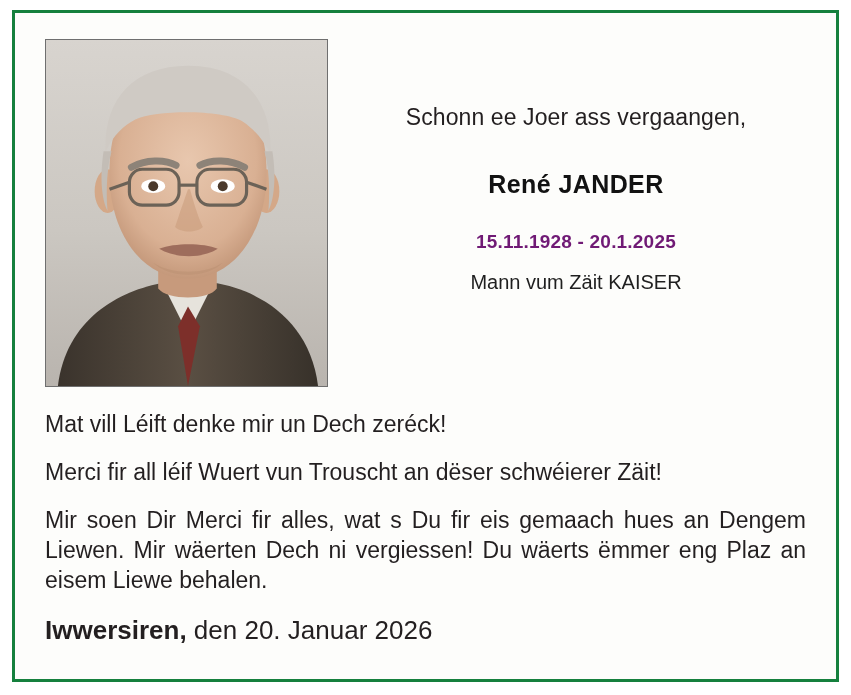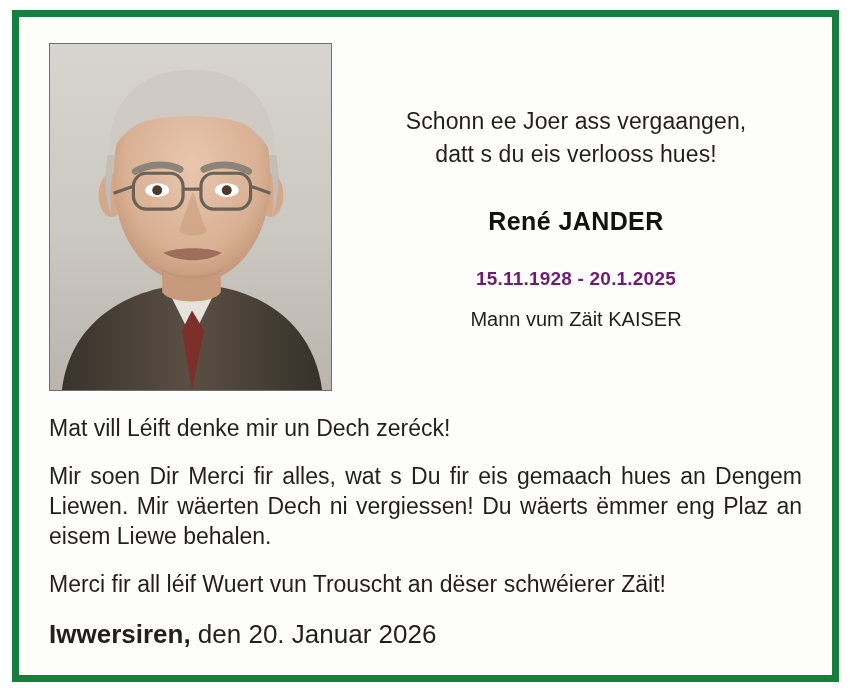--- a/index.html
+++ b/index.html
@@ -20,21 +20,21 @@
     height: 695px;
     background: #ffffff;
     box-sizing: border-box;
   }
   .notice {
     position: absolute;
     left: 12px;
     top: 10px;
     width: 827px;
     height: 672px;
-    border: 7px solid #15803d;
+    border: 3px solid #15803d;
     background: #fdfdfb;
     box-sizing: border-box;
   }
   .inner {
     position: relative;
     width: 100%;
     height: 100%;
     padding: 26px 30px 18px 30px;
     box-sizing: border-box;
   }
@@ -186,32 +186,31 @@
             <path d="M143 150 C 136 170, 132 182, 130 188 C 136 194, 152 194, 158 188 C 154 180, 150 168, 145 150" fill="#c99a7a" opacity="0.55"></path>
 
             <path d="M114 210 C 130 204, 158 204, 173 210 C 158 220, 130 220, 114 210 Z" fill="#9e6d5c"></path>
 
             <path d="M108 224 C 126 236, 160 236, 178 224 C 162 240, 124 240, 108 224 Z" fill="#b98f71" opacity="0.5"></path>
           </svg>
         </div>
 
         <div class="headblock">
           <div class="intro-line">Schonn ee Joer ass vergaangen,</div>
-          <div class="intro-line">datt s du eis verlooss hues!</div>
           <div class="deceased-name">René JANDER</div>
           <div class="dates">15.11.1928  -  20.1.2025</div>
           <div class="relation">Mann vum Zäit KAISER</div>
         </div>
 
       </div>
 
       <div class="body-text">
         <p class="para">Mat vill Léift denke mir un Dech zeréck!</p>
+        <p class="para">Merci fir all léif Wuert vun Trouscht an dëser schwéierer Zäit!</p>
         <p class="para justified">Mir soen Dir Merci fir alles, wat s Du fir eis gemaach hues an Dengem Liewen. Mir wäerten Dech ni vergiessen! Du wäerts ëmmer eng Plaz an eisem Liewe behalen.</p>
-        <p class="para">Merci fir all léif Wuert vun Trouscht an dëser schwéierer Zäit!</p>
         <div class="footer">
           <b>Iwwersiren,</b><span> den 20. Januar 2026</span>
         </div>
       </div>
 
     </div>
   </div>
 </div>
 
 </body></html>

